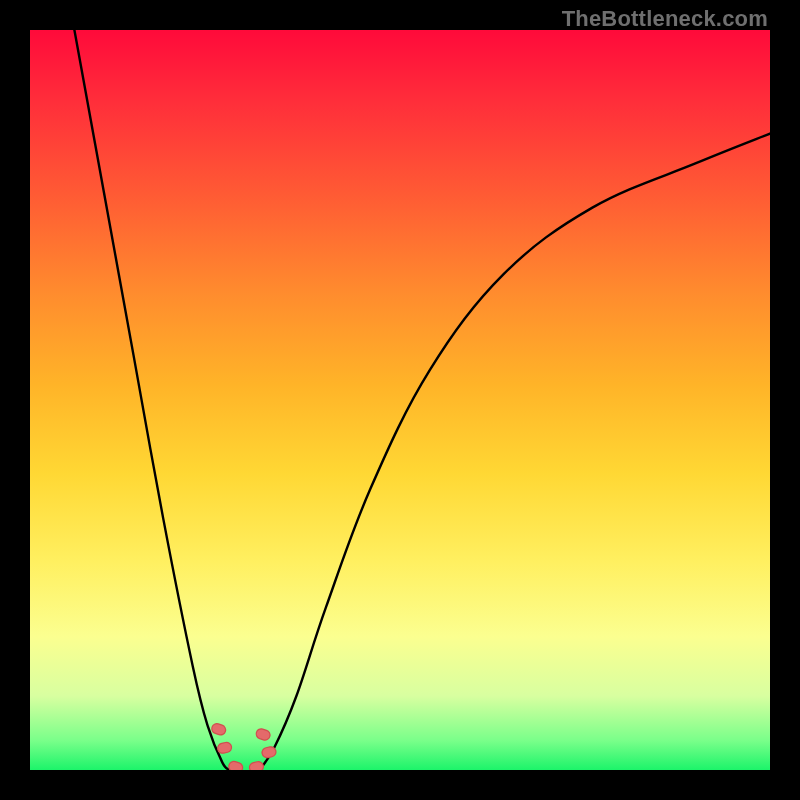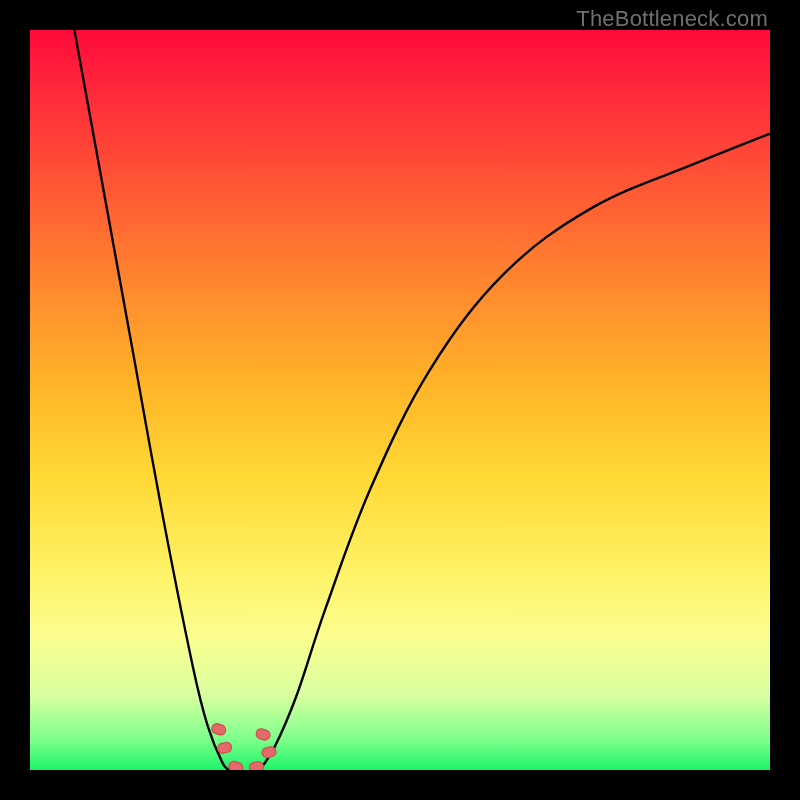--- a/index.html
+++ b/index.html
@@ -41,20 +41,21 @@
     overflow: hidden;
   }
   .watermark {
     position: absolute;
     top: 6px;
     right: 32px;
     color: #6f6f6f;
     font-size: 22px;
     letter-spacing: 0.2px;
     user-select: none;
+    font-weight: bold;
   }
   svg.curves {
     position: absolute;
     left: 0;
     top: 0;
     width: 740px;
     height: 740px;
     overflow: visible;
   }
   .curve-path {

